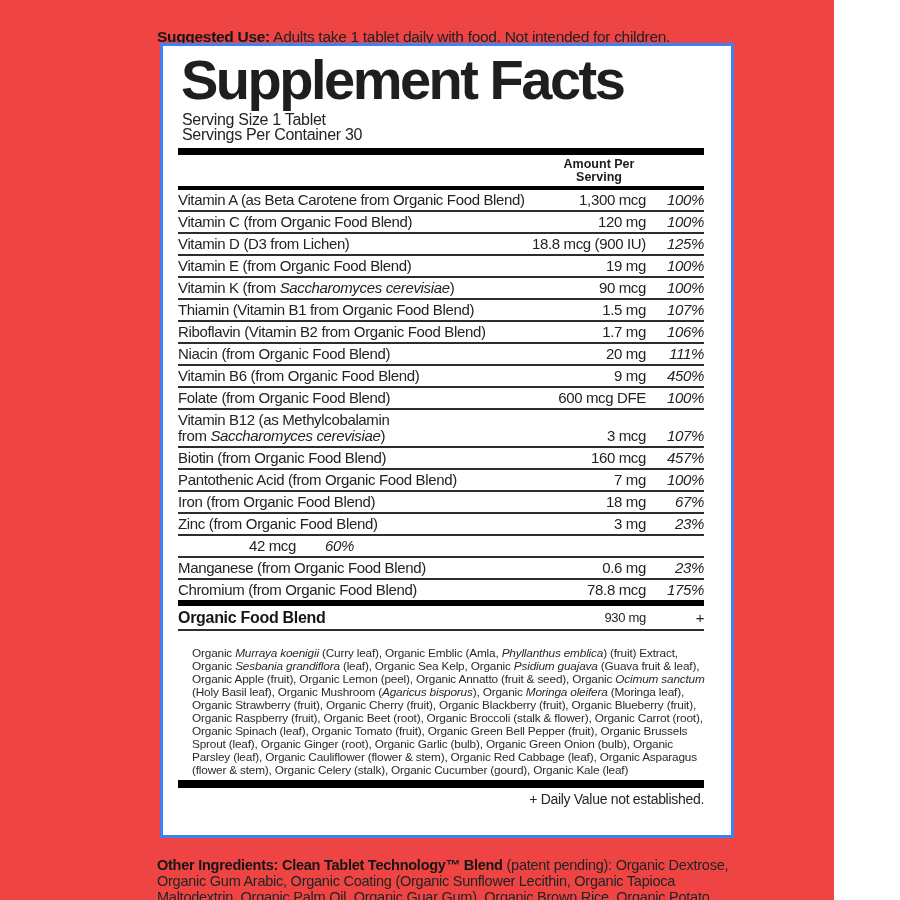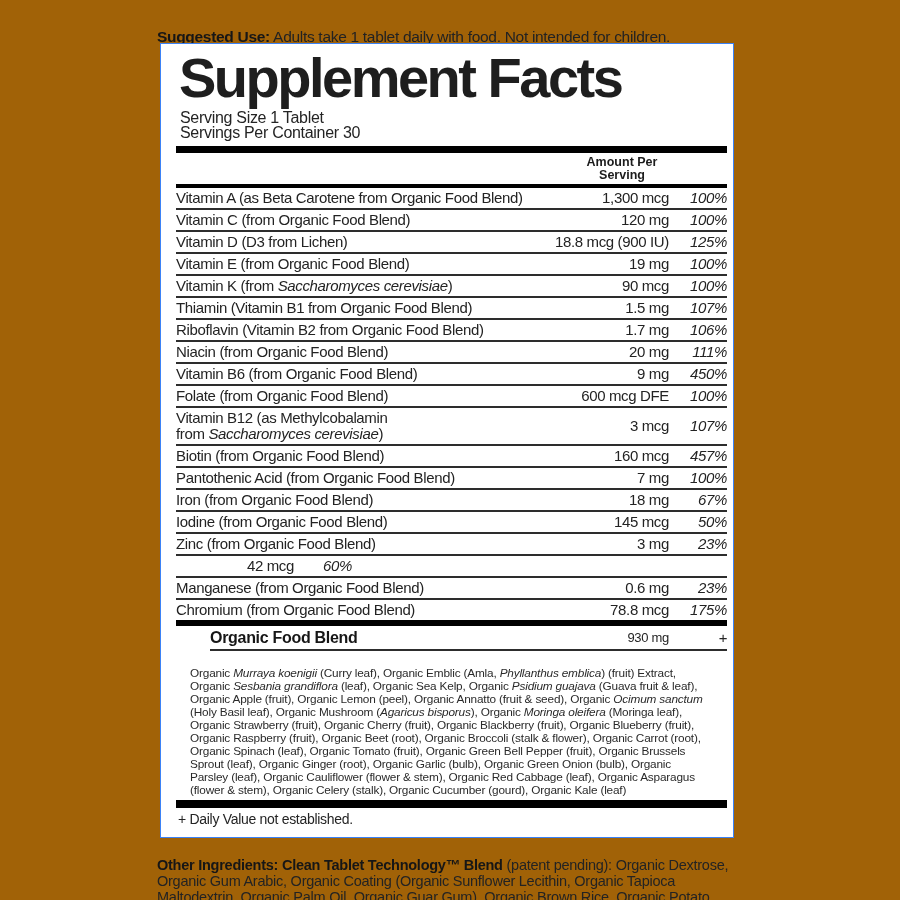--- a/index.html
+++ b/index.html
@@ -2,69 +2,68 @@
 <html><head>
 <meta charset="utf-8">
 <style>
   * { box-sizing: border-box; }
   html,body { margin:0; padding:0; }
   body {
     width:900px; height:900px; background:#ffffff;
     font-family:"Liberation Sans", sans-serif; color:#252525;
     -webkit-font-smoothing:antialiased;
   }
-  .page { position:relative; width:900px; height:900px; background:#a16207; }
+  .page { position:relative; width:834px; height:900px; background:#ef4444; }
 
   .suggested {
     position:absolute; left:157px; top:12px; width:590px;
     font-size:15.5px; letter-spacing:-0.3px; white-space:nowrap; color:#222;
   }
   .suggested b { letter-spacing:-0.3px; }
 
   .facts-box {
     position:absolute; left:160px; top:43px; width:574px; height:795px;
-    border:1px solid #3b82f6; background:#fff;
-    padding:6px 6px 0 15px;
+    border:3px solid #3b82f6; background:#fff;
+    padding:6px 27px 0 15px;
   }
   .panel-title {
     margin:0 0 0 3px; font-size:56px; font-weight:bold; line-height:56px;
     letter-spacing:-2.5px; color:#1e1e1e; white-space:nowrap;
   }
   .serving-block { margin:4px 0 6px 4px; font-size:16px; line-height:15px; letter-spacing:-0.3px; color:#242424; }
 
   .bar { background:#000; border:none; margin:0; }
   .bar-top    { height:7px; }
   .bar-blend  { height:6px; }
   .bar-bottom { height:8px; margin-top:3px; }
 
   .hdr-row { display:flex; align-items:flex-end; border-bottom:4px solid #000; padding:3px 0 2px 0; }
   .hdr-spacer { flex:1; }
   .hdr-amount { width:118px; text-align:center; font-weight:bold; font-size:12.5px; line-height:13px; color:#1c1c1c; }
   .hdr-dv-spacer { width:46px; }
 
   .rows-host {}
-  .row { display:flex; align-items:center; padding:2px 0 2.5px 0; font-size:15px; line-height:15.5px; letter-spacing:-0.35px; color:#232323; }
+  .row { display:flex; align-items:flex-end; padding:2px 0 2.5px 0; font-size:15px; line-height:15.5px; letter-spacing:-0.35px; color:#232323; }
   .row + .row { border-top:2px solid #2d2d2d; }
   .rname { flex:1; white-space:nowrap; }
   .ramt  { width:118px; text-align:right; white-space:nowrap; }
   .rdv   { width:58px; text-align:right;font-style:italic; }
 
   .blend-row {
     display:flex; align-items:flex-start; padding:3px 0 3px 0;
     font-size:16px; line-height:17px; letter-spacing:-0.3px;
     border-bottom:2px solid #2d2d2d;
-    margin-left:34px;
   }
   .blend-name { flex:1; font-weight:bold; color:#161616; }
 
   .blend-desc {
     margin:16px 0 0 14px; width:520px;
     font-size:11.8px; line-height:13px; letter-spacing:-0.18px; color:#2a2a2a;
   }
-  .footnote { margin:3px 0 0 2px; font-size:14px; letter-spacing:-0.3px; color:#242424; }
+  .footnote { margin:3px 0 0 2px; font-size:14px; letter-spacing:-0.3px; color:#242424;text-align:right; }
 
   .other {
     position:absolute; left:157px; top:842px; width:590px;
     font-size:14.5px; line-height:16px; letter-spacing:-0.25px; color:#232323;
   }
   b { color:#161616; }
 </style>
 </head>
 <body>
 
@@ -170,25 +169,20 @@
     <span class="ramt">7 mg</span>
     <span class="rdv">100%</span>
   </div>
 
   <div class="row">
     <span class="rname">Iron (from Organic Food Blend)</span>
     <span class="ramt">18 mg</span>
     <span class="rdv">67%</span>
   </div>
 
-  <div class="row">
-    <span class="rname">Iodine (from Organic Food Blend)</span>
-    <span class="ramt">145 mcg</span>
-    <span class="rdv">50%</span>
-  </div>
 
   <div class="row">
     <span class="rname">Zinc (from Organic Food Blend)</span>
     <span class="ramt">3 mg</span>
     <span class="rdv">23%</span>
   </div>
 
   <div class="row">
     <span class="ramt">42 mcg</span>
     <span class="rdv">60%</span>

